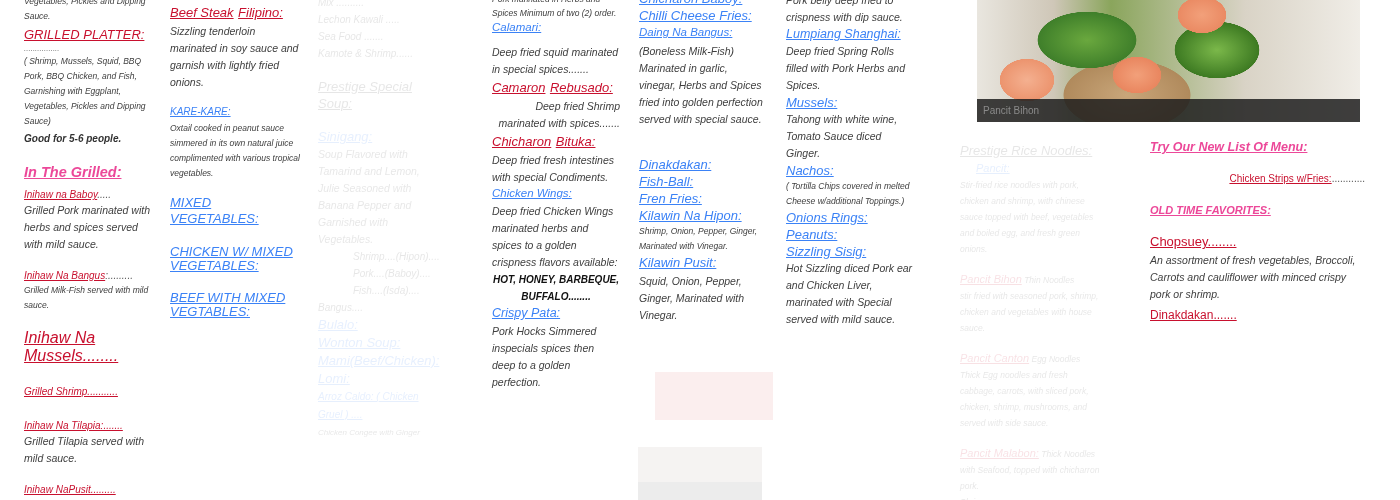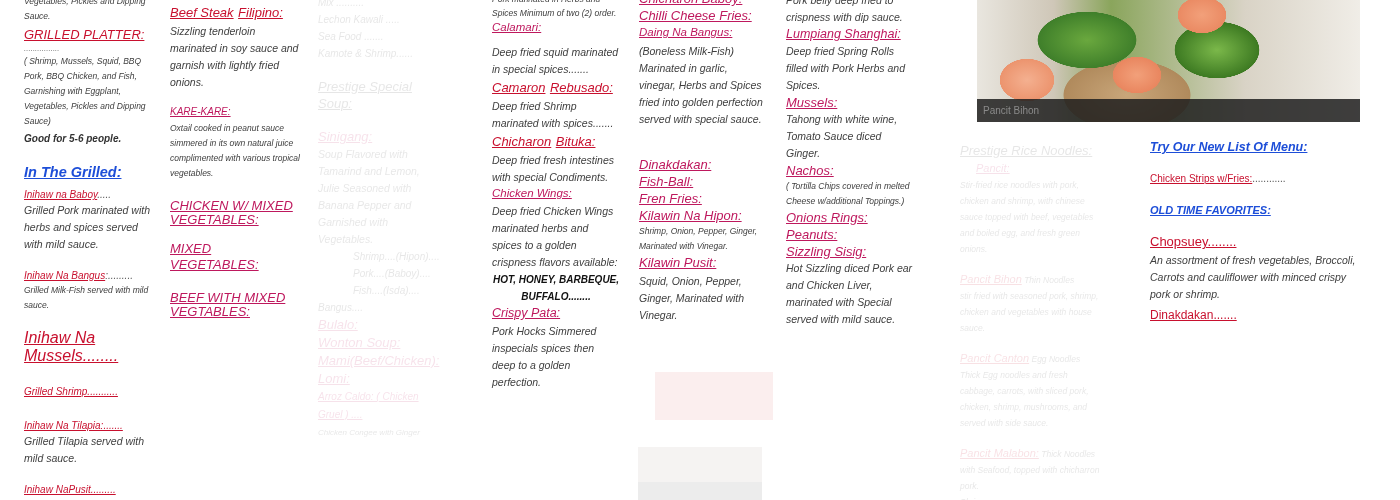--- a/index.html
+++ b/index.html
@@ -2,25 +2,25 @@
 <html><head>
 <meta charset="utf-8">
 <style>
   html, body { margin:0; padding:0; }
   body {
     width:1400px; height:500px; overflow:hidden; background:#ffffff;
     position:relative; font-family:"Liberation Sans", sans-serif; color:#3a3a3a;
   }
   .col { position:absolute; top:0; }
   .link { color:#c8102e; text-decoration:underline; font-style:italic; }
-  .red-h { color:#be185d; text-decoration:underline; font-style:italic; font-size:13px; line-height:18px; display:block; }
+  .red-h { color:#3b82f6; text-decoration:underline; font-style:italic; font-size:13px; line-height:18px; display:block; }
   .red-h-lg { color:#c8102e; text-decoration:underline; font-style:italic; font-size:14px; line-height:18px; display:block; }
   .desc { font-style:italic; font-size:10.5px; line-height:17px; color:#404040; margin:0; }
   .desc-sm { font-style:italic; font-size:8.5px; line-height:15px; color:#404040; margin:0; }
-  .black-h { font-weight:bold; font-style:italic; text-decoration:underline; color:#1d4ed8; }
+  .black-h { font-weight:bold; font-style:italic; text-decoration:underline; color:#ec4899; }
   .faded { opacity:0.12; }
   .dots { color:#555; font-style:italic; }
   .photo {
     position:absolute; left:977px; top:0; width:383px; height:122px; overflow:hidden;
     background:
       radial-gradient(ellipse 40px 30px at 160px 75px, #f2a07a 0%, #e9865f 60%, transparent 61%),
       radial-gradient(ellipse 45px 35px at 50px 80px, #f4b090 0%, #ec946e 60%, transparent 61%),
       radial-gradient(ellipse 40px 30px at 225px 15px, #f2a07a 0%, #ea8a63 60%, transparent 61%),
       radial-gradient(ellipse 70px 40px at 110px 40px, #6aa83e 0%, #3f7f2a 70%, transparent 71%),
       radial-gradient(ellipse 60px 40px at 240px 50px, #7bb84a 0%, #3d7a22 70%, transparent 71%),
@@ -71,22 +71,22 @@
 </div>
 
 <div class="col" style="left:170px; width:130px; top:4px;">
   <div style="line-height:16px;">
     <a class="link" style="font-size:13px;">Beef  Steak</a>
     <a class="link" style="font-size:13px;">Filipino:</a>
   </div>
   <p class="desc" style="line-height:17px; margin-top:2px;">Sizzling tenderloin marinated in soy sauce and garnish with lightly fried onions.</p>
   <a class="red-h" style="font-size:10px; margin-top:14px; line-height:14px;">KARE-KARE:</a>
   <p class="desc-sm" style="line-height:15px; margin-top:2px;">Oxtail cooked in peanut sauce simmered in its own natural juice complimented with various tropical vegetables.</p>
+  <a class="red-h" style="font-size:13px; margin-top:14px; line-height:16px;">MIXED VEGETABLES:</a>
   <a class="red-h" style="font-size:13px; margin-top:18px; line-height:14px;">CHICKEN W/ MIXED VEGETABLES:</a>
-  <a class="red-h" style="font-size:13px; margin-top:14px; line-height:16px;">MIXED VEGETABLES:</a>
   <a class="red-h" style="font-size:13px; margin-top:18px; line-height:14px;">BEEF WITH MIXED VEGTABLES:</a>
 </div>
 
 <div class="col faded" style="left:318px; width:125px; top:-6px; font-size:10px; line-height:17px; font-style:italic;">
   <div>Mix ..........</div>
   <div>Lechon Kawali .....</div>
   <div>Sea Food .......</div>
   <div>Kamote &amp; Shrimp......</div>
   <div style="margin-top:16px; font-size:13px; text-decoration:underline;">Prestige Special Soup:</div>
   <a class="red-h" style="margin-top:16px;">Sinigang:</a>
@@ -104,21 +104,21 @@
 </div>
 
 <div class="col" style="left:492px; width:128px; top:-8px;">
   <p class="desc-sm" style="line-height:14px;">Pork marinated in Herbs and Spices Minimum of two (2) order.</p>
   <a class="red-h" style="font-size:11.5px; line-height:14px;">Calamari:</a>
   <p class="desc" style="margin-top:10px;">Deep fried squid marinated in special spices.......</p>
   <div style="line-height:17px;">
     <a class="link" style="font-size:13px;">Camaron</a>
     <a class="link" style="font-size:13px;">Rebusado:</a>
   </div>
-  <p class="desc" style="margin-top:2px;">Deep fried Shrimp marinated with spices.......</p>
+  <p class="desc" style="margin-top:2px;text-align:right;">Deep fried Shrimp marinated with spices.......</p>
   <div style="line-height:17px;">
     <a class="link" style="font-size:13px;">Chicharon</a>
     <a class="link" style="font-size:13px;">Bituka:</a>
   </div>
   <p class="desc" style="margin-top:2px;">Deep fried fresh intestines  with special Condiments.</p>
   <a class="red-h" style="font-size:11.5px; line-height:15px;">Chicken Wings:</a>
   <p class="desc" style="margin-top:2px;">Deep fried Chicken Wings marinated herbs and spices to a golden crispness flavors available:</p>
   <div style="font-weight:bold; font-style:italic; font-size:10px; line-height:17px; color:#111;text-align:center;">HOT, HONEY, BARBEQUE, BUFFALO........</div>
   <a class="red-h" style="font-size:12.5px; line-height:16px;">Crispy Pata:</a>
   <p class="desc" style="margin-top:2px;">Pork Hocks Simmered inspecials spices then deep to a golden perfection.</p>
@@ -169,20 +169,20 @@
   <div>stir fried with seasoned pork, shrimp, chicken and vegetables with house sauce.</div>
   <div style="margin-top:14px;"><a class="link" style="font-size:11px;">Pancit Canton</a><span> Egg Noodles</span></div>
   <div>Thick Egg noodles and fresh cabbage, carrots, with sliced pork, chicken, shrimp, mushrooms, and served with side sauce.</div>
   <div style="margin-top:14px;"><a class="link" style="font-size:11px;">Pancit Malabon:</a><span> Thick Noodles</span></div>
   <div>with Seafood, topped with chicharron pork.</div>
   <div>Shrimp....</div>
 </div>
 
 <div class="col" style="left:1150px; width:215px; top:139px;">
   <div class="black-h" style="font-size:12.5px; line-height:16px;">Try Our New List Of Menu:</div>
-  <div style="margin-top:17px; font-size:10px; line-height:14px;">
+  <div style="margin-top:17px; font-size:10px; line-height:14px;text-align:right;">
     <a class="link" style="font-style:normal;">Chicken Strips w/Fries:</a><span class="dots" style="font-style:normal;">............</span>
   </div>
   <div class="black-h" style="font-size:11px; margin-top:17px; line-height:14px;">OLD TIME FAVORITES:</div>
   <a class="link" style="display:block; font-style:normal; font-size:13px; margin-top:17px; line-height:16px;">Chopsuey........</a>
   <p class="desc" style="margin-top:2px;">An assortment of fresh vegetables, Broccoli, Carrots and cauliflower with minced crispy pork or shrimp.</p>
   <a class="link" style="display:block; font-style:normal; font-size:12px; margin-top:5px; line-height:15px;">Dinakdakan.......</a>
 </div>
 
 </body></html>

